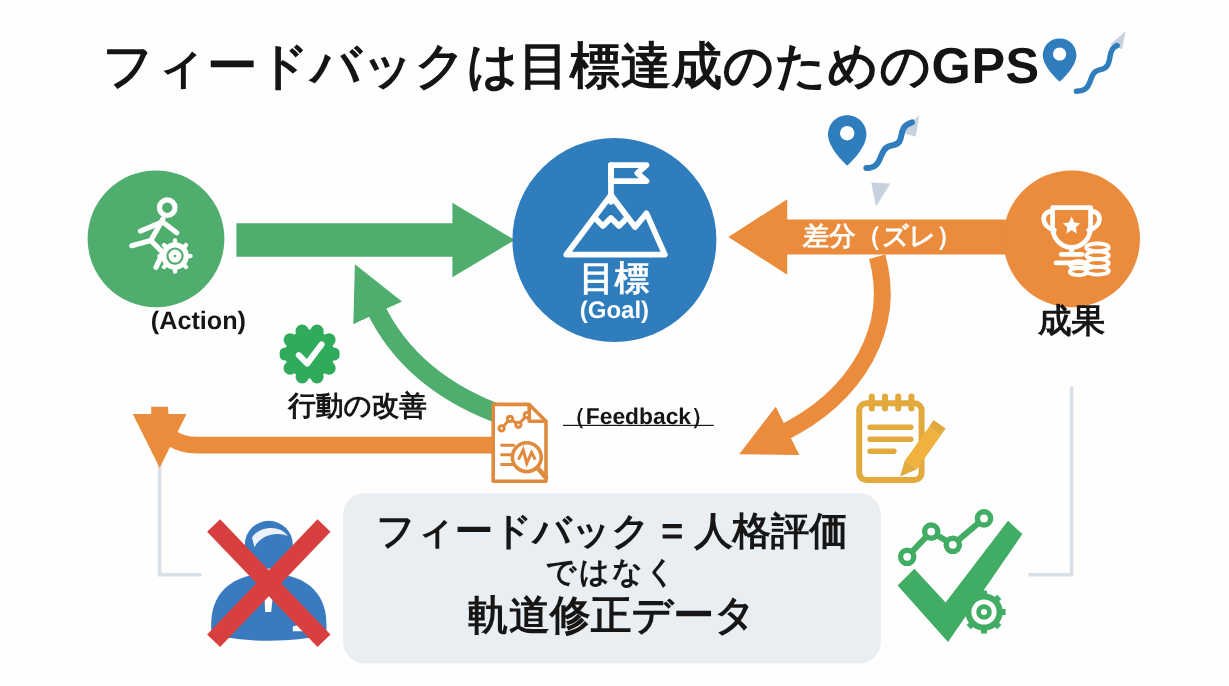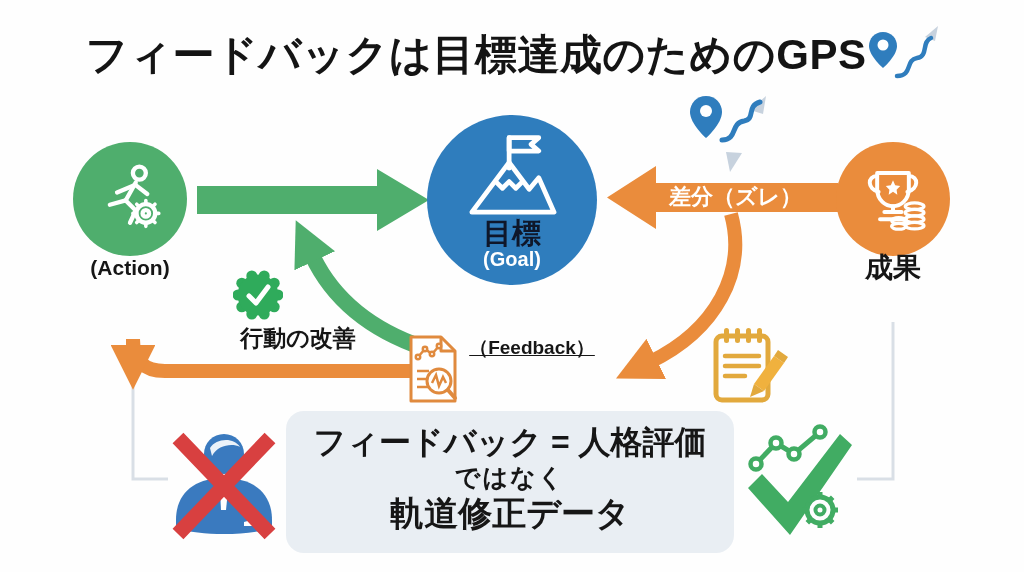--- a/index.html
+++ b/index.html
@@ -10,25 +10,25 @@
   }
   .abs{position:absolute;}
   
   .title-row{position:absolute;left:0;top:24px;width:1024px;display:flex;justify-content:center;align-items:center;z-index:3;}
   .title-text{font-size:42px;font-weight:bold;letter-spacing:0.5px;color:#141414;white-space:nowrap;}
   
   .node-circle{position:absolute;border-radius:50%;display:flex;flex-direction:column;align-items:center;justify-content:center;z-index:3;}
   .node-action{left:73px;top:142px;width:114px;height:114px;background:#4FAE6D;}
   .node-goal{left:427px;top:115px;width:170px;height:170px;background:#2F7DBD;}
   .node-result{left:836px;top:142px;width:114px;height:114px;background:#EA8C3C;}
-  .goal-label{color:#0f172a;font-weight:bold;font-size:29px;line-height:1.05;margin-top:2px;}
+  .goal-label{color:#ffffff;font-weight:bold;font-size:29px;line-height:1.05;margin-top:2px;}
   .goal-sublabel{color:#ffffff;font-weight:bold;font-size:20px;line-height:1.1;}
   .node-label{position:absolute;width:150px;text-align:center;z-index:3;}
   .node-label .main{font-size:28px;font-weight:bold;line-height:1.05;}
-  .node-label .sub{font-size:21px;font-weight:bold;line-height:1.2;}
+  .node-label .sub{font-size:21px;font-weight:bold;line-height:1.2;text-align:right;}
   .label-action{left:55px;top:255px;}
   .label-result{left:818px;top:253px;}
   
   .gap-label{position:absolute;left:648px;top:183px;width:175px;height:28px;display:flex;align-items:center;justify-content:center;color:#ffffff;font-size:22px;font-weight:bold;z-index:3;white-space:nowrap;}
   .improve-label{position:absolute;left:228px;top:323px;width:140px;text-align:center;font-size:23px;font-weight:bold;z-index:3;white-space:nowrap;}
   .feedback-label{position:absolute;left:452px;top:337px;width:160px;text-align:center;z-index:3;}
   .feedback-label .main{font-size:27px;font-weight:bold;line-height:1.15;white-space:nowrap;}
   .feedback-label .sub{font-size:19px;font-weight:bold;line-height:1.2;white-space:nowrap;text-decoration:underline;}
   
   .statement-box{position:absolute;left:286px;top:411px;width:448px;height:142px;background:#E9EEF3;border-radius:18px;text-align:center;padding-top:11px;z-index:2;}

